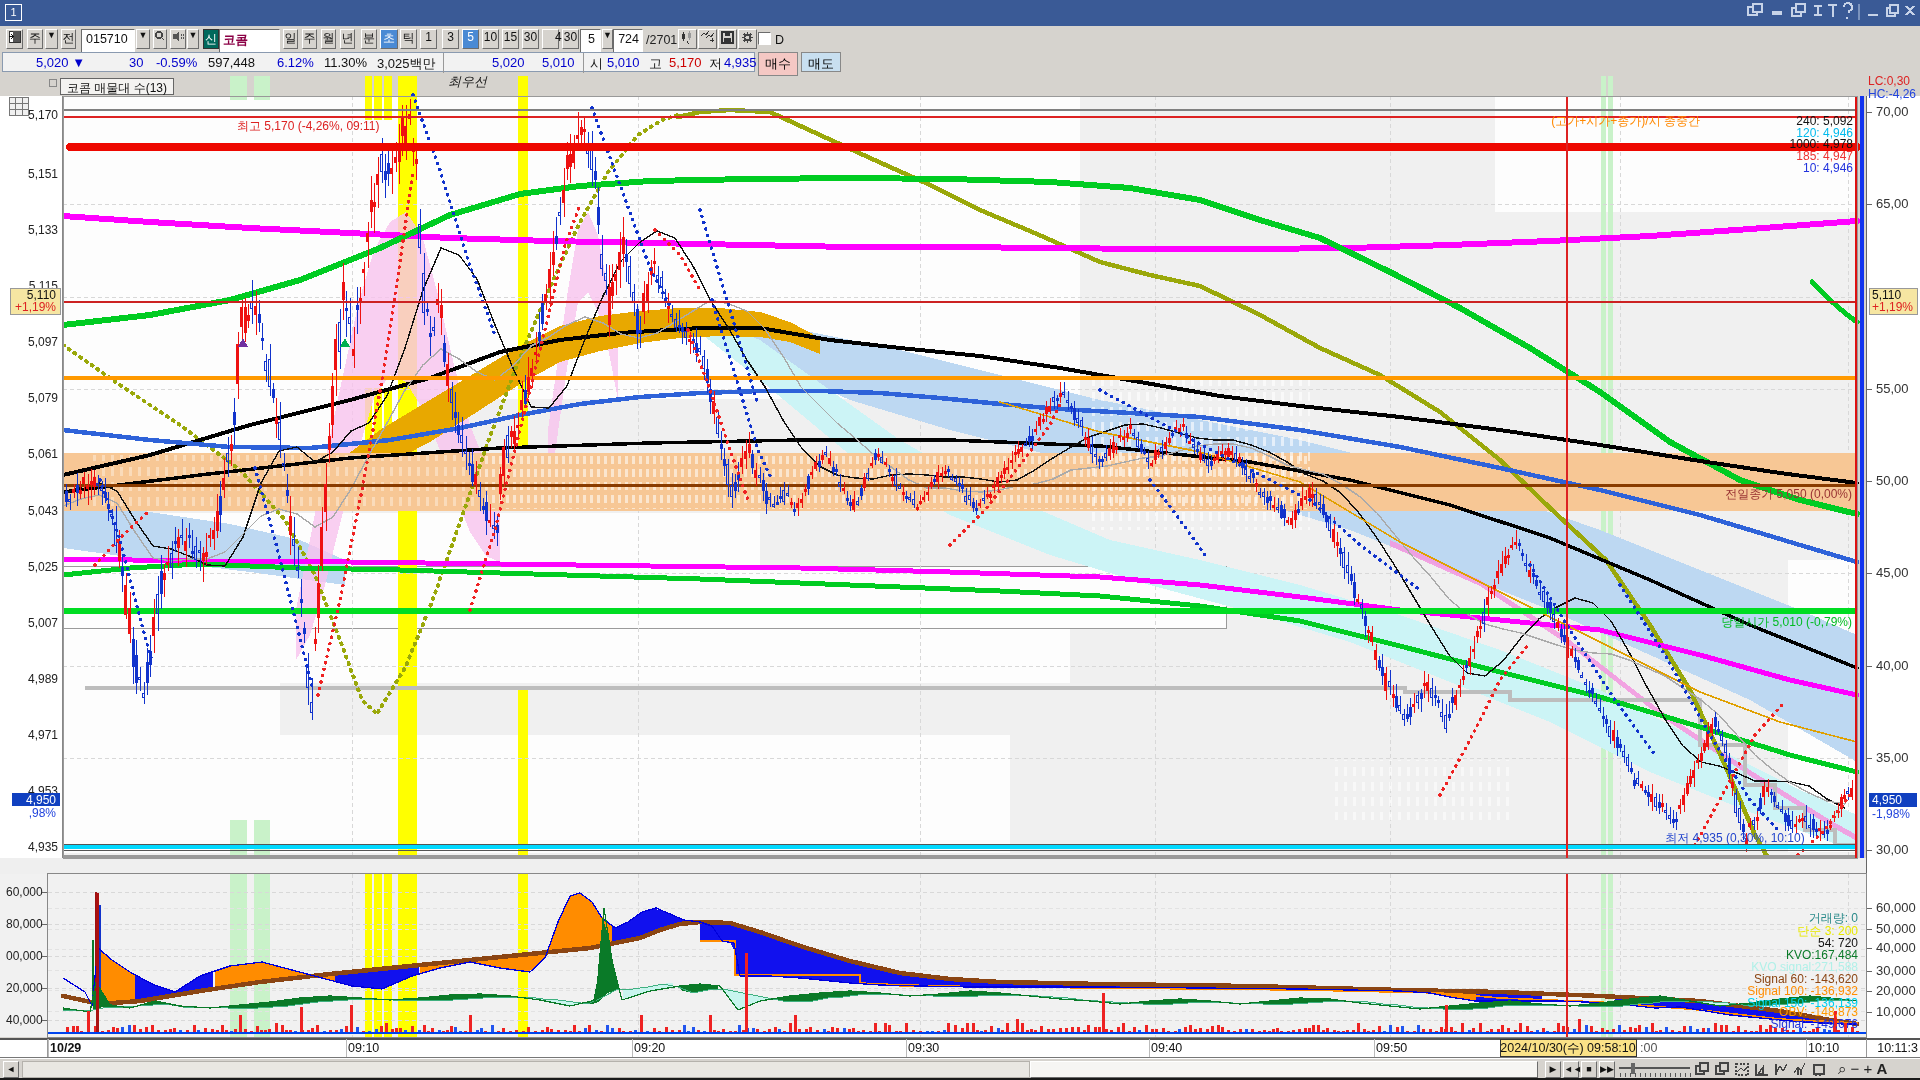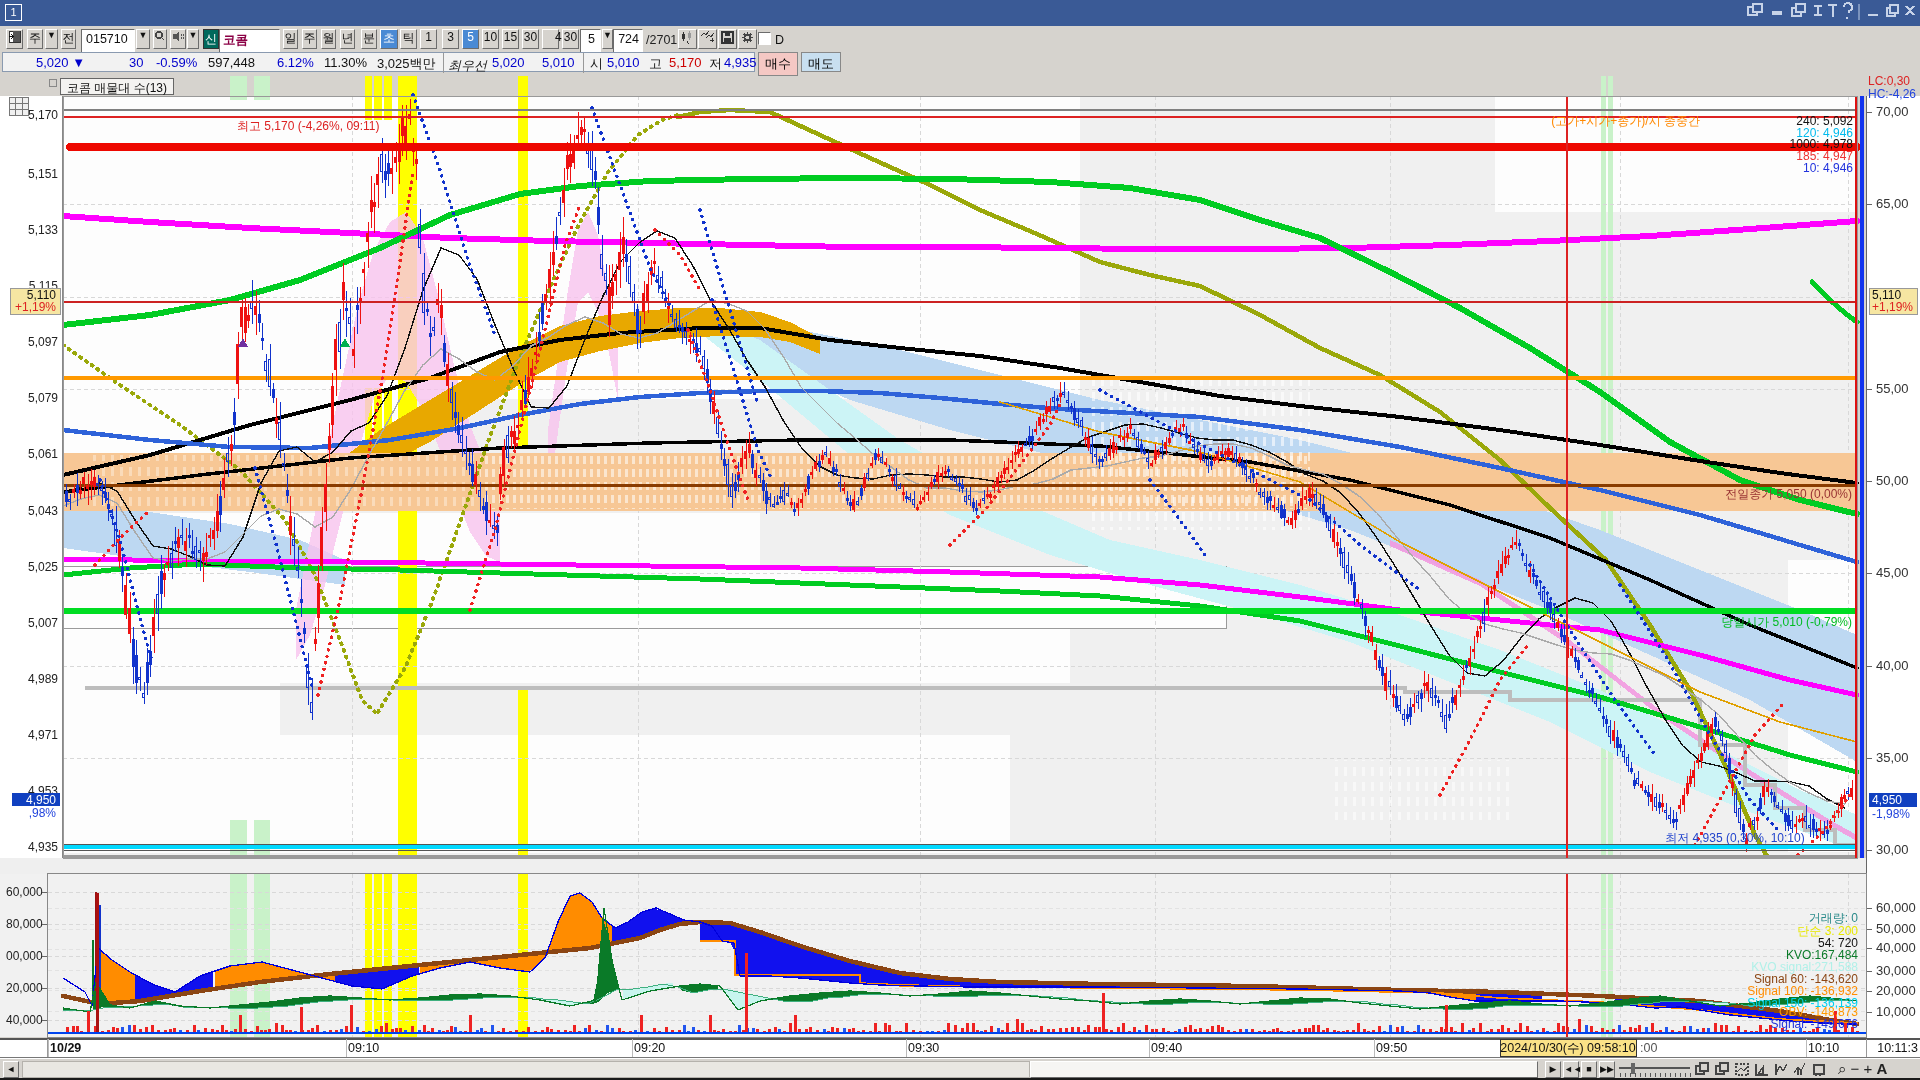--- a/index.html
+++ b/index.html
@@ -117,21 +117,21 @@
 
 <div class="pricebar">
  <div class="pb">
   <span style="left:33px; color:#0000cc;">5,020 ▼</span>
   <span style="left:126px; color:#0000cc;">30</span>
   <span style="left:153px; color:#0000cc;">-0.59%</span>
   <span style="left:205px; color:#111;">597,448</span>
   <span style="left:274px; color:#0000cc;">6.12%</span>
   <span style="left:321px; color:#111;">11.30%</span>
   <span style="left:374px; color:#111;">3,025백만</span>
-  <span style="left:440px; color:#111; border-left:1px solid #999; padding-left:4px; top:0; height:20px; padding-top:4px;font-style:italic;">최우선</span>
+  <span style="left:440px; color:#111; border-left:1px solid #999; padding-left:4px; top:0; height:20px; padding-top:20px;font-style:italic;">최우선</span>
   <span style="left:489px; color:#0000cc;">5,020</span>
   <span style="left:539px; color:#0000cc;">5,010</span>
   <span style="left:580px; color:#111; border-left:1px solid #999; padding-left:6px; top:0; height:20px; padding-top:2px;">시</span>
   <span style="left:604px; color:#0000cc;">5,010</span>
   <span style="left:646px; color:#111;">고</span>
   <span style="left:666px; color:#cc0000;">5,170</span>
   <span style="left:706px; color:#111;">저</span>
   <span style="left:721px; color:#0000cc;">4,935</span>
  </div>
  <div style="position:absolute; left:758px; top:0; width:40px; height:24px; background:#f5c8c4; border:1px solid #888; font-size:13px; text-align:center; padding-top:2px;">매수</div>

